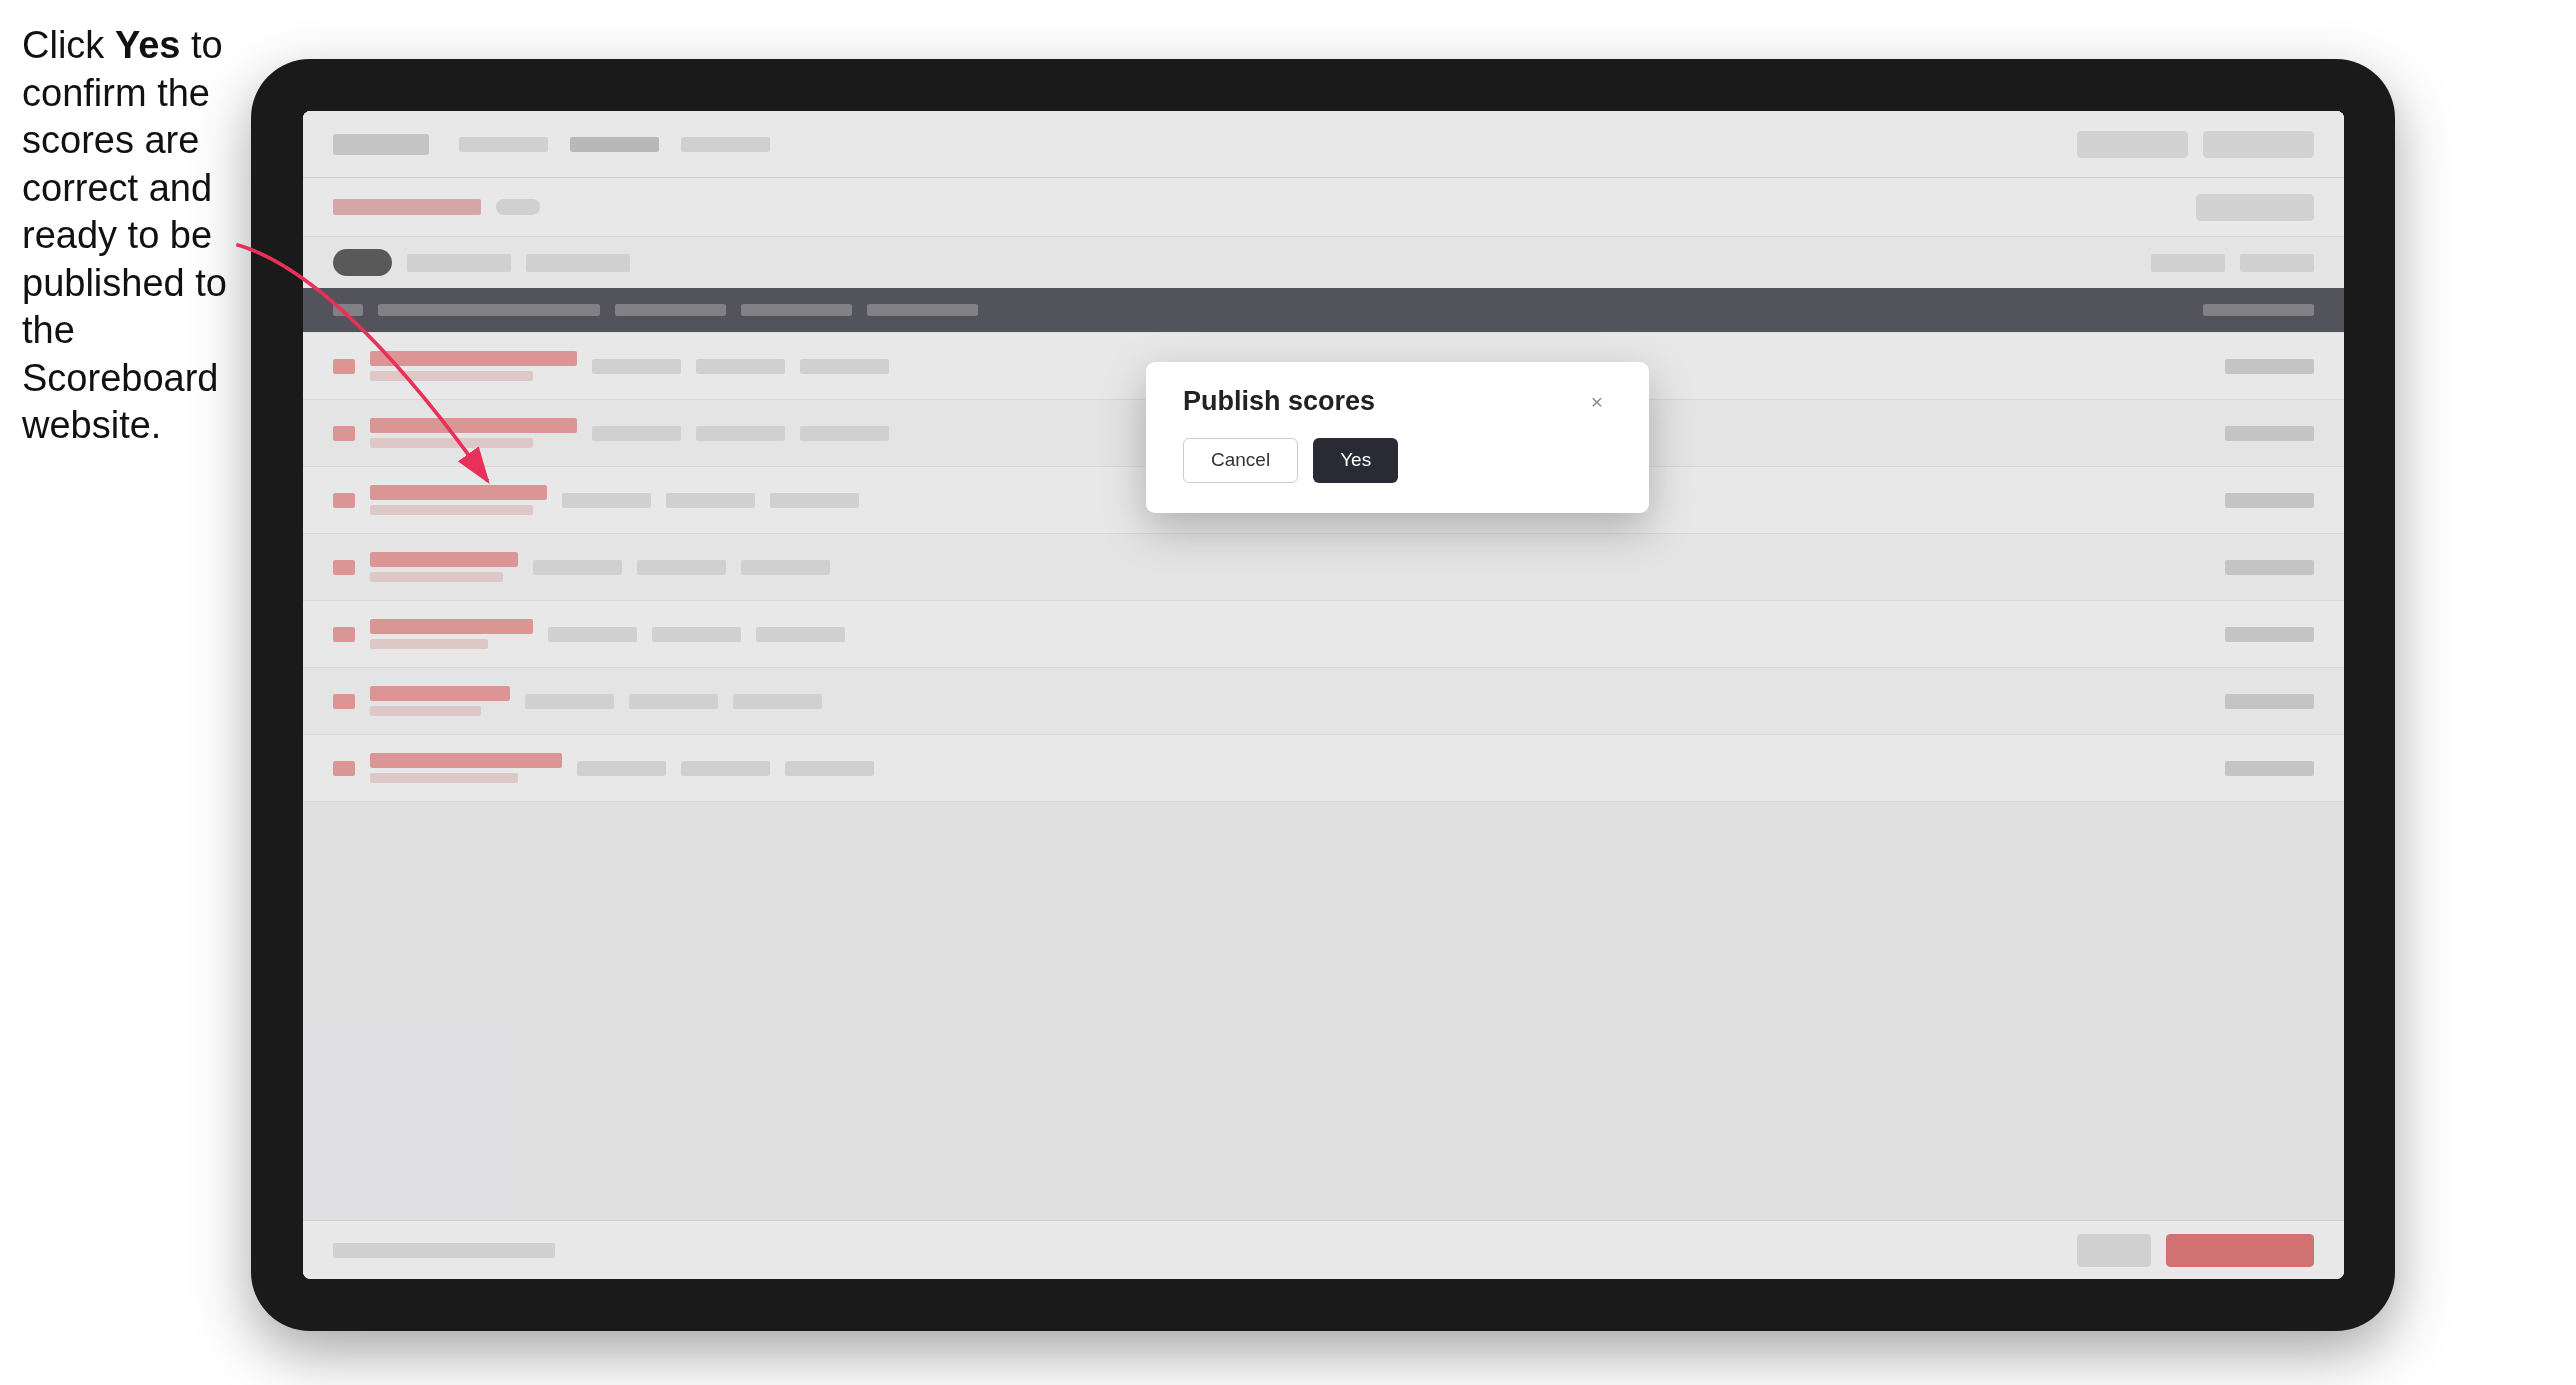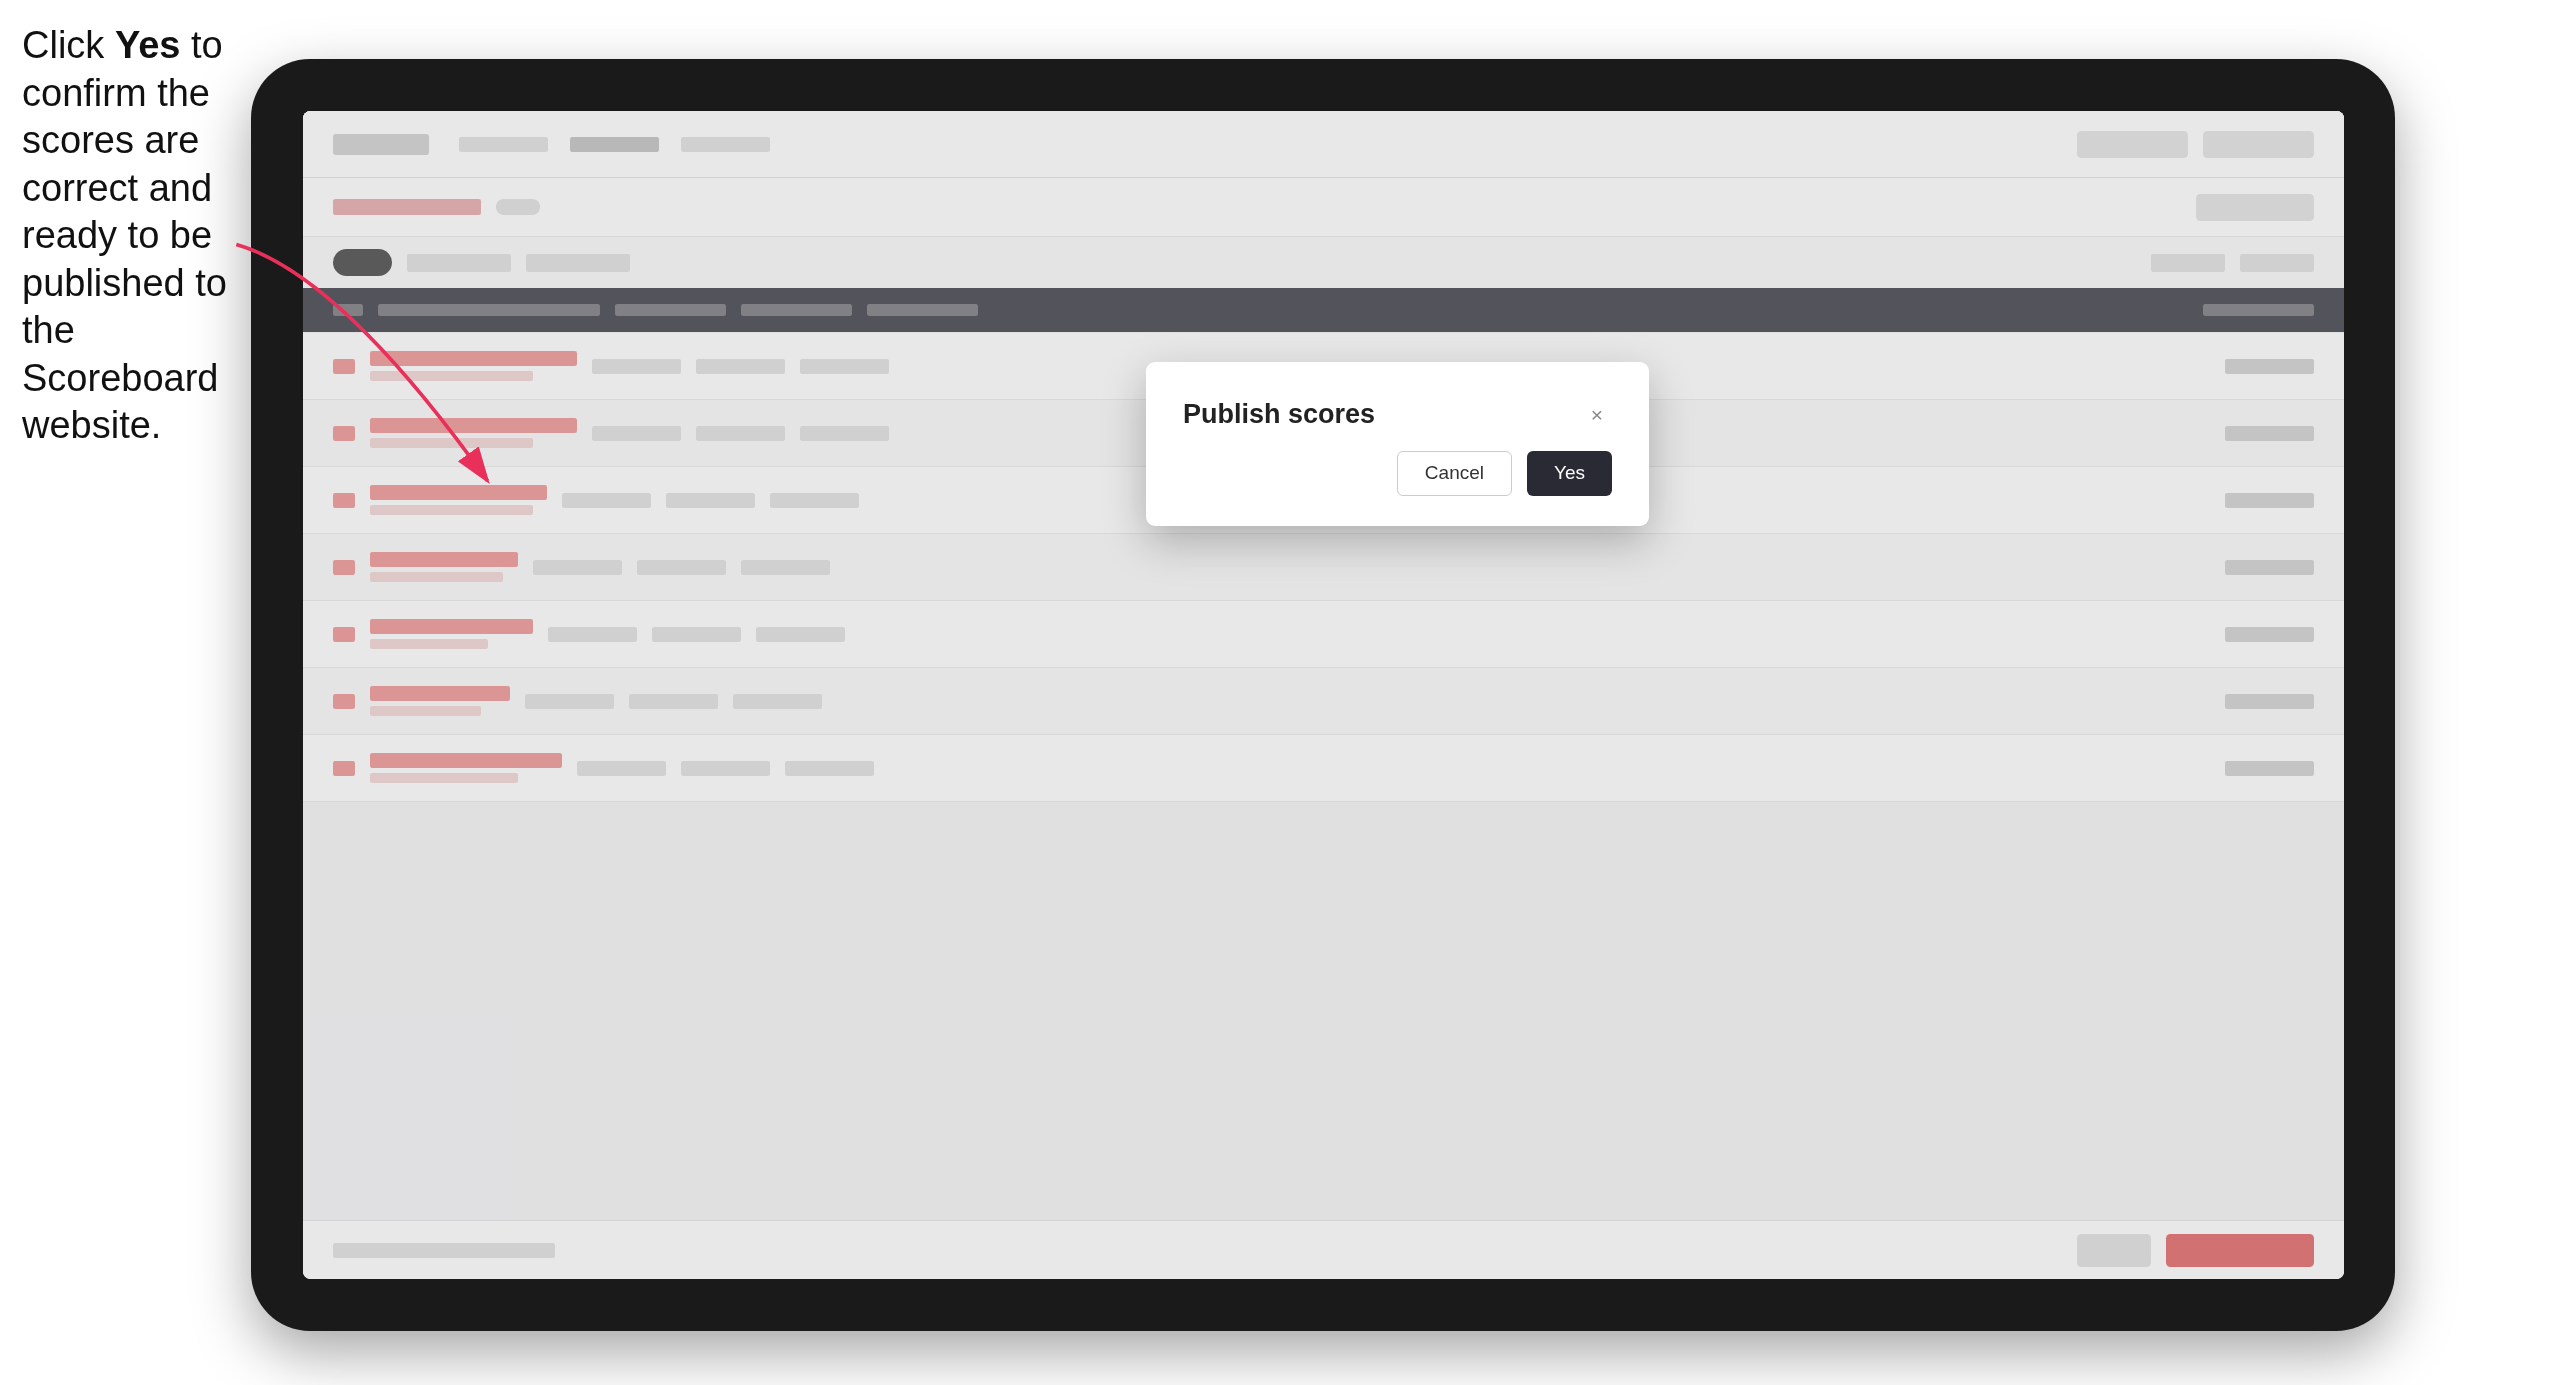--- a/index.html
+++ b/index.html
@@ -303,21 +303,21 @@
       justify-content: center;
       z-index: 10;
     }
 
     
     .modal-dialog {
       background: #fff;
       border-radius: 9px;
       box-shadow: 0 15px 44px rgba(0,0,0,0.25);
       width: 503px;
-      padding: 37px 37px 30px;
+      padding: 24px 37px 30px;
       position: absolute;
       top: 251px;
       left: 50%;
       transform: translateX(-177px);
     }
 
     .modal-header {
       display: flex;
       align-items: center;
       justify-content: space-between;
@@ -346,21 +346,21 @@
 
     .modal-body {
       font-size: 21px;
       color: #555;
       margin-bottom: 30px;
       line-height: 1.4;
     }
 
     .modal-footer {
       display: flex;
-      justify-content: flex-end;
+      justify-content: flex-start;
       gap: 15px;
     }
 
     .btn-cancel {
       padding: 10.4px 27px;
       border: 0.7px solid #ccc;
       border-radius: 6px;
       background: #fff;
       font-size: 19px;
       color: #333;

